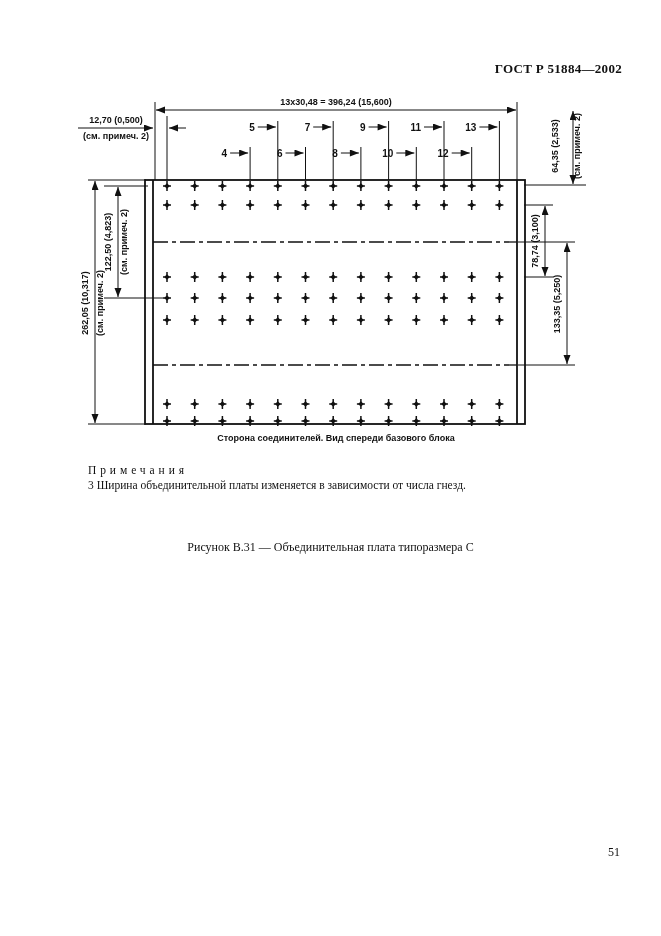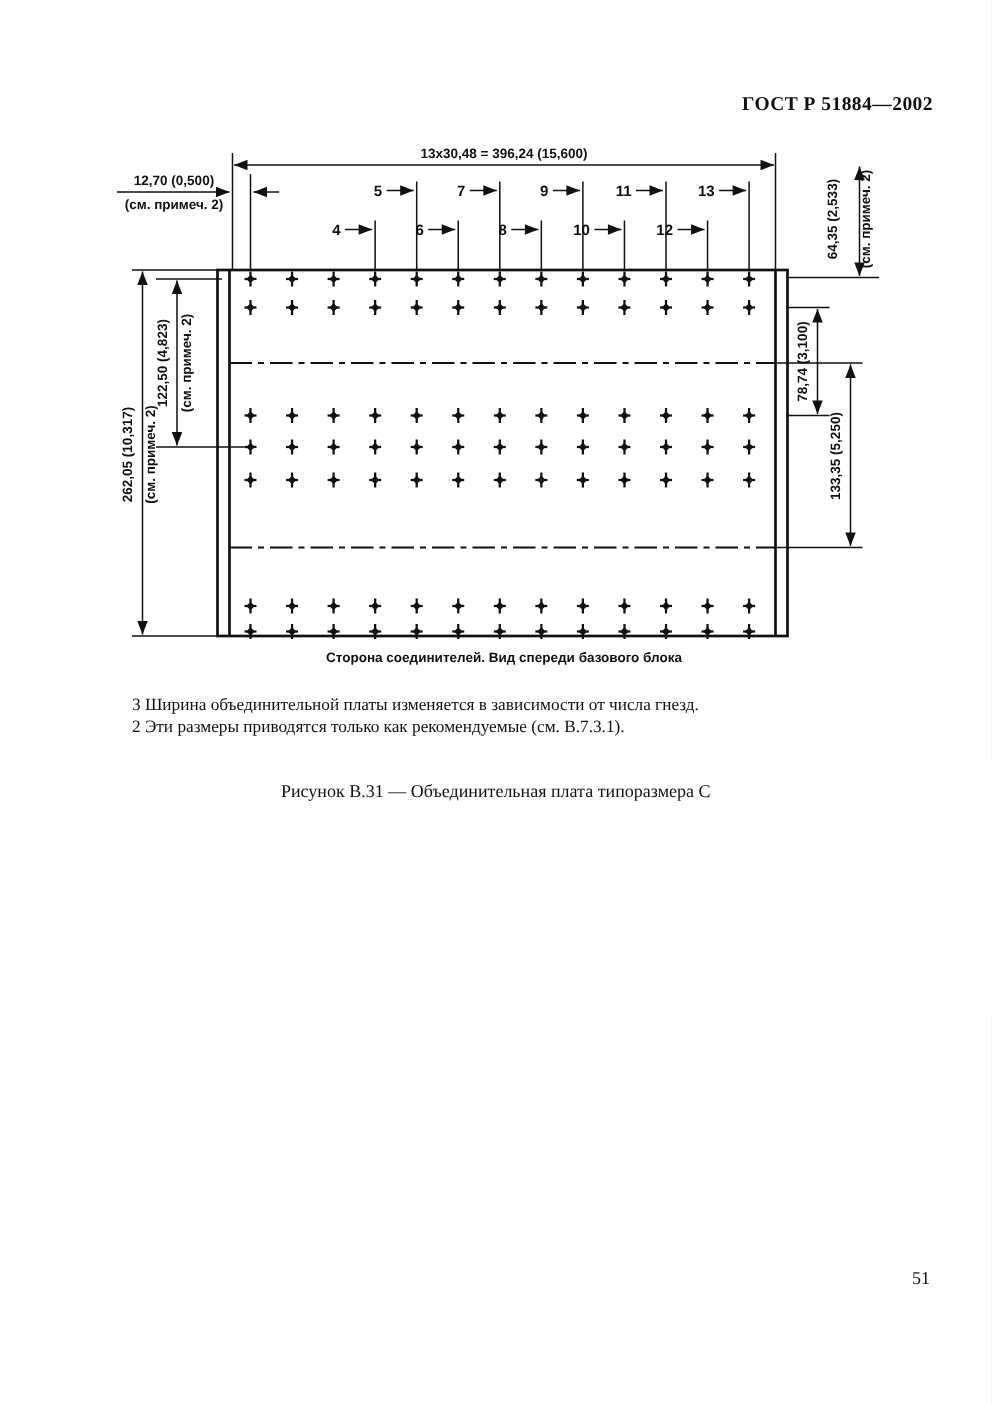--- a/index.html
+++ b/index.html
@@ -23,21 +23,21 @@
     font:12px "Liberation Serif",serif;
     margin-left:15px;
   }
   .notes{
     position:absolute;left:88px;top:463px;width:470px;
     font:11.5px "Liberation Serif",serif;
     line-height:15px;
   }
   .notes-heading{letter-spacing:.34em;}
   .fig-caption{
-    position:absolute;left:0;top:520px;width:661px;
+    position:absolute;left:0;top:540px;width:661px;
     text-align:center;
     font:12px "Liberation Serif",serif;
   }
   svg.diagram{position:absolute;left:0;top:0;}
   .plate{fill:none;stroke:#111;stroke-width:1.8;}
   .rail{stroke:#111;stroke-width:1.8;}
   .dash{stroke:#111;stroke-width:1.3;stroke-dasharray:15 4 4 4;}
   .ext{stroke:#111;stroke-width:1;}
   .dim{stroke:#111;stroke-width:1;}
   .thin{stroke:#111;stroke-width:1;}
@@ -236,21 +236,21 @@
         <line x1="416.29999999999995" y1="147" x2="416.29999999999995" y2="180" class="thin"></line>
         <line x1="396.29999999999995" y1="153" x2="414.29999999999995" y2="153" class="thin" marker-end="url(#arrE)"></line>
         <text x="393.29999999999995" y="156.5" class="slotnum" text-anchor="end">10</text>
         <line x1="471.7" y1="147" x2="471.7" y2="180" class="thin"></line>
         <line x1="451.7" y1="153" x2="469.7" y2="153" class="thin" marker-end="url(#arrE)"></line>
         <text x="448.7" y="156.5" class="slotnum" text-anchor="end">12</text>
       </g>
   </svg>
 
   <div class="notes">
+    <div class="notes-heading">Примечания</div>
     <div>3 Ширина объединительной платы изменяется в зависимости от числа гнезд.</div>
-    <div>2 Эти размеры приводятся только как рекомендуемые (см. В.7.3.1).</div>
   </div>
 
   <div class="fig-caption">Рисунок В.31 — Объединительная плата типоразмера С</div>
 
   <div class="page-num">51</div>
 
 </div>
 
 </body></html>

